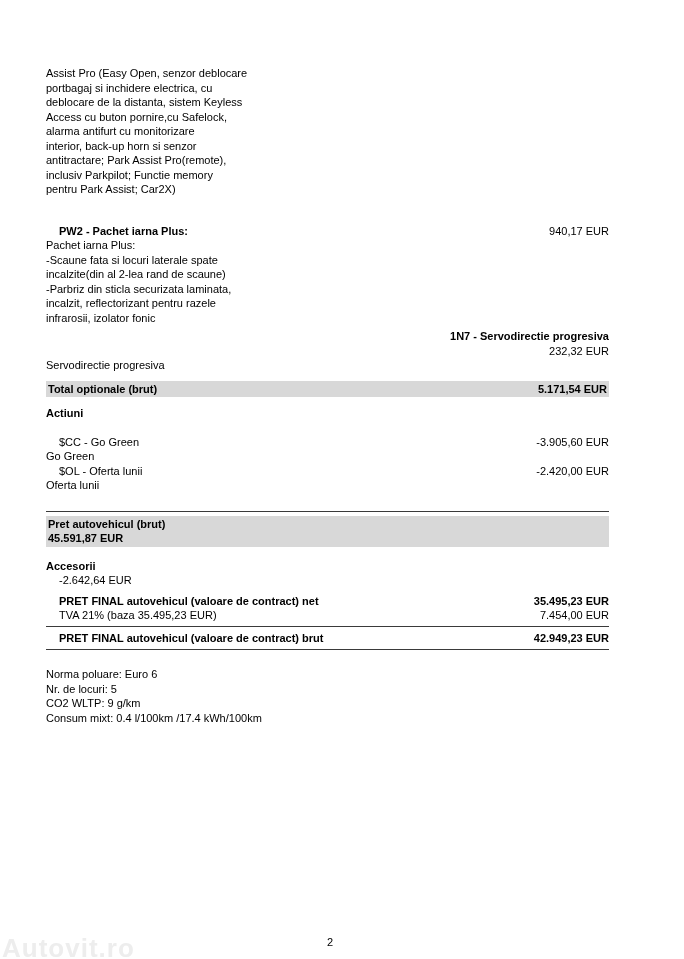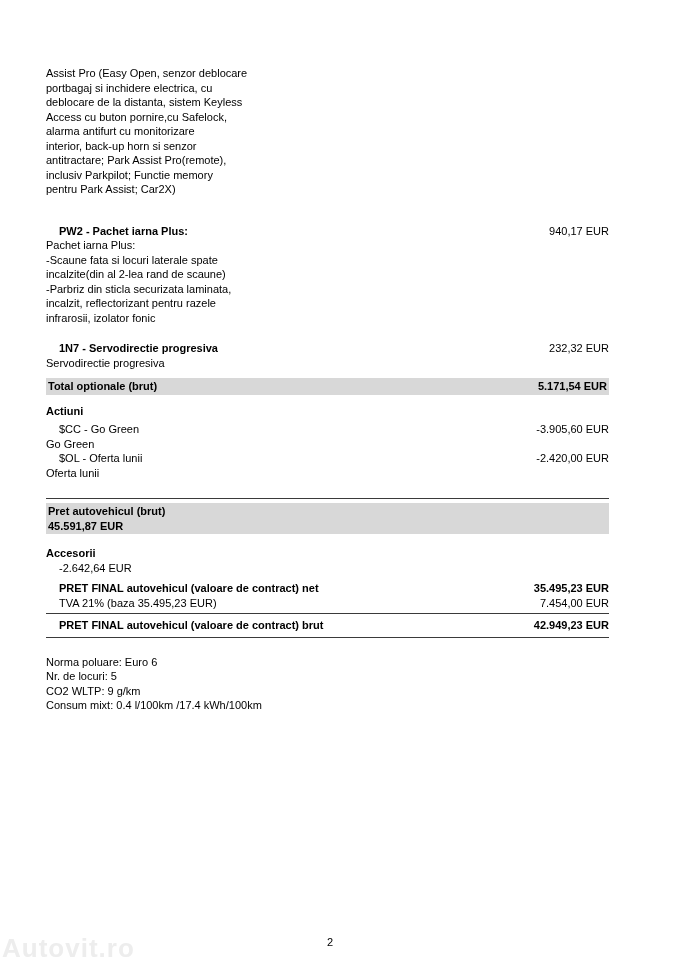--- a/index.html
+++ b/index.html
@@ -21,24 +21,24 @@
   .bold { font-weight:bold; }
   .price { text-align:right; white-space:nowrap; }
   .bar {
     display:flex; justify-content:space-between; align-items:baseline;
     background:#d8d8d8;
     font-weight:bold;
     padding:1px 2px;
   }
   .divider { border:none; border-top:1px solid #3a3a3a; margin:0; height:0; }
   .mt-title { margin-top:27px; }
-  .mt-1n7 { margin-top:16px; }
+  .mt-1n7 { margin-top:4px;flex-direction:column; }
   .mt-totalbar { margin-top:8px; }
   .mt-actiuni { margin-top:9px; }
-  .mt-gap14 { margin-top:4px; }
+  .mt-gap14 { margin-top:14px; }
   .mt-prebar { margin-top:18px; }
   .mt-bargap { margin-top:4px;flex-direction:column; }
   .mt-acc { margin-top:12px; }
   .mt-final { margin-top:6px; }
   .mt-line { margin-top:3px; }
   .mt-brut { margin-top:4px; }
   .mt-specs { margin-top:17px; }
   .watermark {
     position:absolute;
     left:2px;

